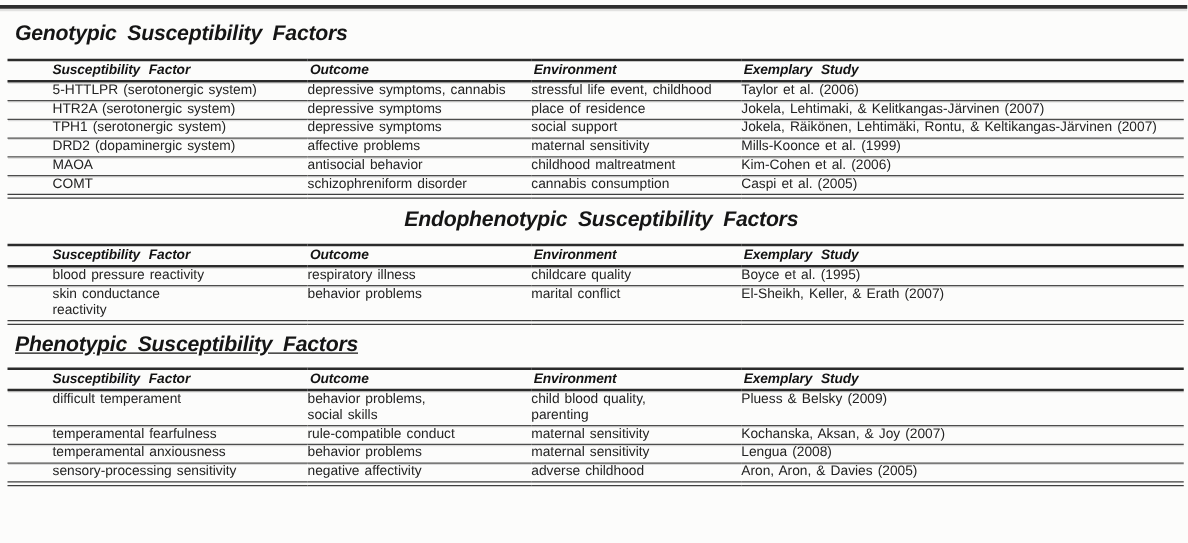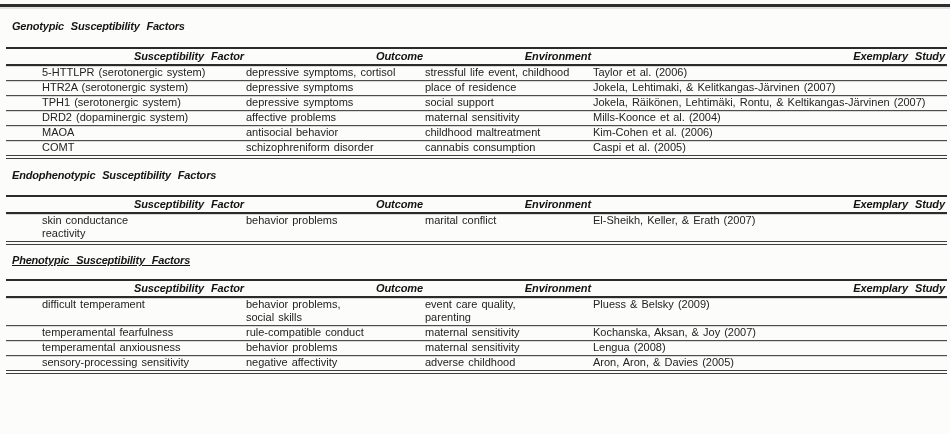--- a/index.html
+++ b/index.html
@@ -15,31 +15,31 @@
   .page { position: relative; width: 950px; height: 434px; }
 
   .rule-top {
     width: 950px; height: 0;
     border-top: 3px solid #2e2e2e;
     box-shadow: 0 2px 0 rgba(0,0,0,0.10);
     margin-top: 4px;
   }
 
   .section-heading {
-    font-size: 11px;
+    font-size: 17px;
     font-weight: bold;
     font-style: italic;
     line-height: 13px;
     letter-spacing: -0.2px;
     word-spacing: 4px;
     color: #151515;
     margin-left: 12px;
   }
   .sh0 { margin-top: 13px; }
-  .sh1 { margin-top: 10px; }
+  .sh1 { margin-top: 10px; text-align: center; }
   .sh2 { margin-top: 9px; text-decoration: underline; }
 
   table.factors {
     border-collapse: collapse;
     table-layout: fixed;
     margin-left: 6px;
     width: 941px;
     border-top: 2px solid #2b2b2b;
     border-bottom: 4px double #3f3f3f;
   }
@@ -49,21 +49,21 @@
 
   col.c1 { width: 240px; }
   col.c2 { width: 179px; }
   col.c3 { width: 168px; }
   col.c4 { width: 354px; }
 
   th {
     font-size: 11px;
     font-weight: bold;
     font-style: italic;
-    text-align: right;
+    text-align: left;
     line-height: 13px;
     padding: 1px 2px;
     word-spacing: 4px;
     letter-spacing: -0.1px;
     color: #131313;
     border-bottom: 2px solid #2b2b2b;
   }
   td {
     font-size: 11px;
     line-height: 13px;
@@ -98,41 +98,41 @@
       <tr>
         <th>Susceptibility Factor</th>
         <th>Outcome</th>
         <th>Environment</th>
         <th>Exemplary Study</th>
       </tr>
     </thead>
     <tbody>
       <tr>
         <td>5-HTTLPR (serotonergic system)</td>
-        <td>depressive symptoms, cortisol</td>
+        <td>depressive symptoms, cannabis</td>
         <td>stressful life event, childhood</td>
         <td>Taylor et al. (2006)</td>
       </tr>
       <tr>
         <td>HTR2A (serotonergic system)</td>
         <td>depressive symptoms</td>
         <td>place of residence</td>
         <td>Jokela, Lehtimaki, &amp; Kelitkangas-Järvinen (2007)</td>
       </tr>
       <tr>
         <td>TPH1 (serotonergic system)</td>
         <td>depressive symptoms</td>
         <td>social support</td>
         <td>Jokela, Räikönen, Lehtimäki, Rontu, &amp; Keltikangas-Järvinen (2007)</td>
       </tr>
       <tr>
         <td>DRD2 (dopaminergic system)</td>
         <td>affective problems</td>
         <td>maternal sensitivity</td>
-        <td>Mills-Koonce et al. (2004)</td>
+        <td>Mills-Koonce et al. (1999)</td>
       </tr>
       <tr>
         <td>MAOA</td>
         <td>antisocial behavior</td>
         <td>childhood maltreatment</td>
         <td>Kim-Cohen et al. (2006)</td>
       </tr>
       <tr>
         <td>COMT</td>
         <td>schizophreniform disorder</td>
@@ -153,20 +153,26 @@
     <thead>
       <tr>
         <th>Susceptibility Factor</th>
         <th>Outcome</th>
         <th>Environment</th>
         <th>Exemplary Study</th>
       </tr>
     </thead>
     <tbody>
       <tr>
+        <td>blood pressure reactivity</td>
+        <td>respiratory illness</td>
+        <td>childcare quality</td>
+        <td>Boyce et al. (1995)</td>
+      </tr>
+      <tr>
         <td>skin conductance
 reactivity</td>
         <td>behavior problems</td>
         <td>marital conflict</td>
         <td>El-Sheikh, Keller, &amp; Erath (2007)</td>
       </tr>
     </tbody>
   </table>
 
   <div class="section-heading sh2">Phenotypic Susceptibility Factors</div>
@@ -183,21 +189,21 @@
         <th>Outcome</th>
         <th>Environment</th>
         <th>Exemplary Study</th>
       </tr>
     </thead>
     <tbody>
       <tr>
         <td>difficult temperament</td>
         <td>behavior problems,
 social skills</td>
-        <td>event care quality,
+        <td>child blood quality,
 parenting</td>
         <td>Pluess &amp; Belsky (2009)</td>
       </tr>
       <tr>
         <td>temperamental fearfulness</td>
         <td>rule-compatible conduct</td>
         <td>maternal sensitivity</td>
         <td>Kochanska, Aksan, &amp; Joy (2007)</td>
       </tr>
       <tr>

